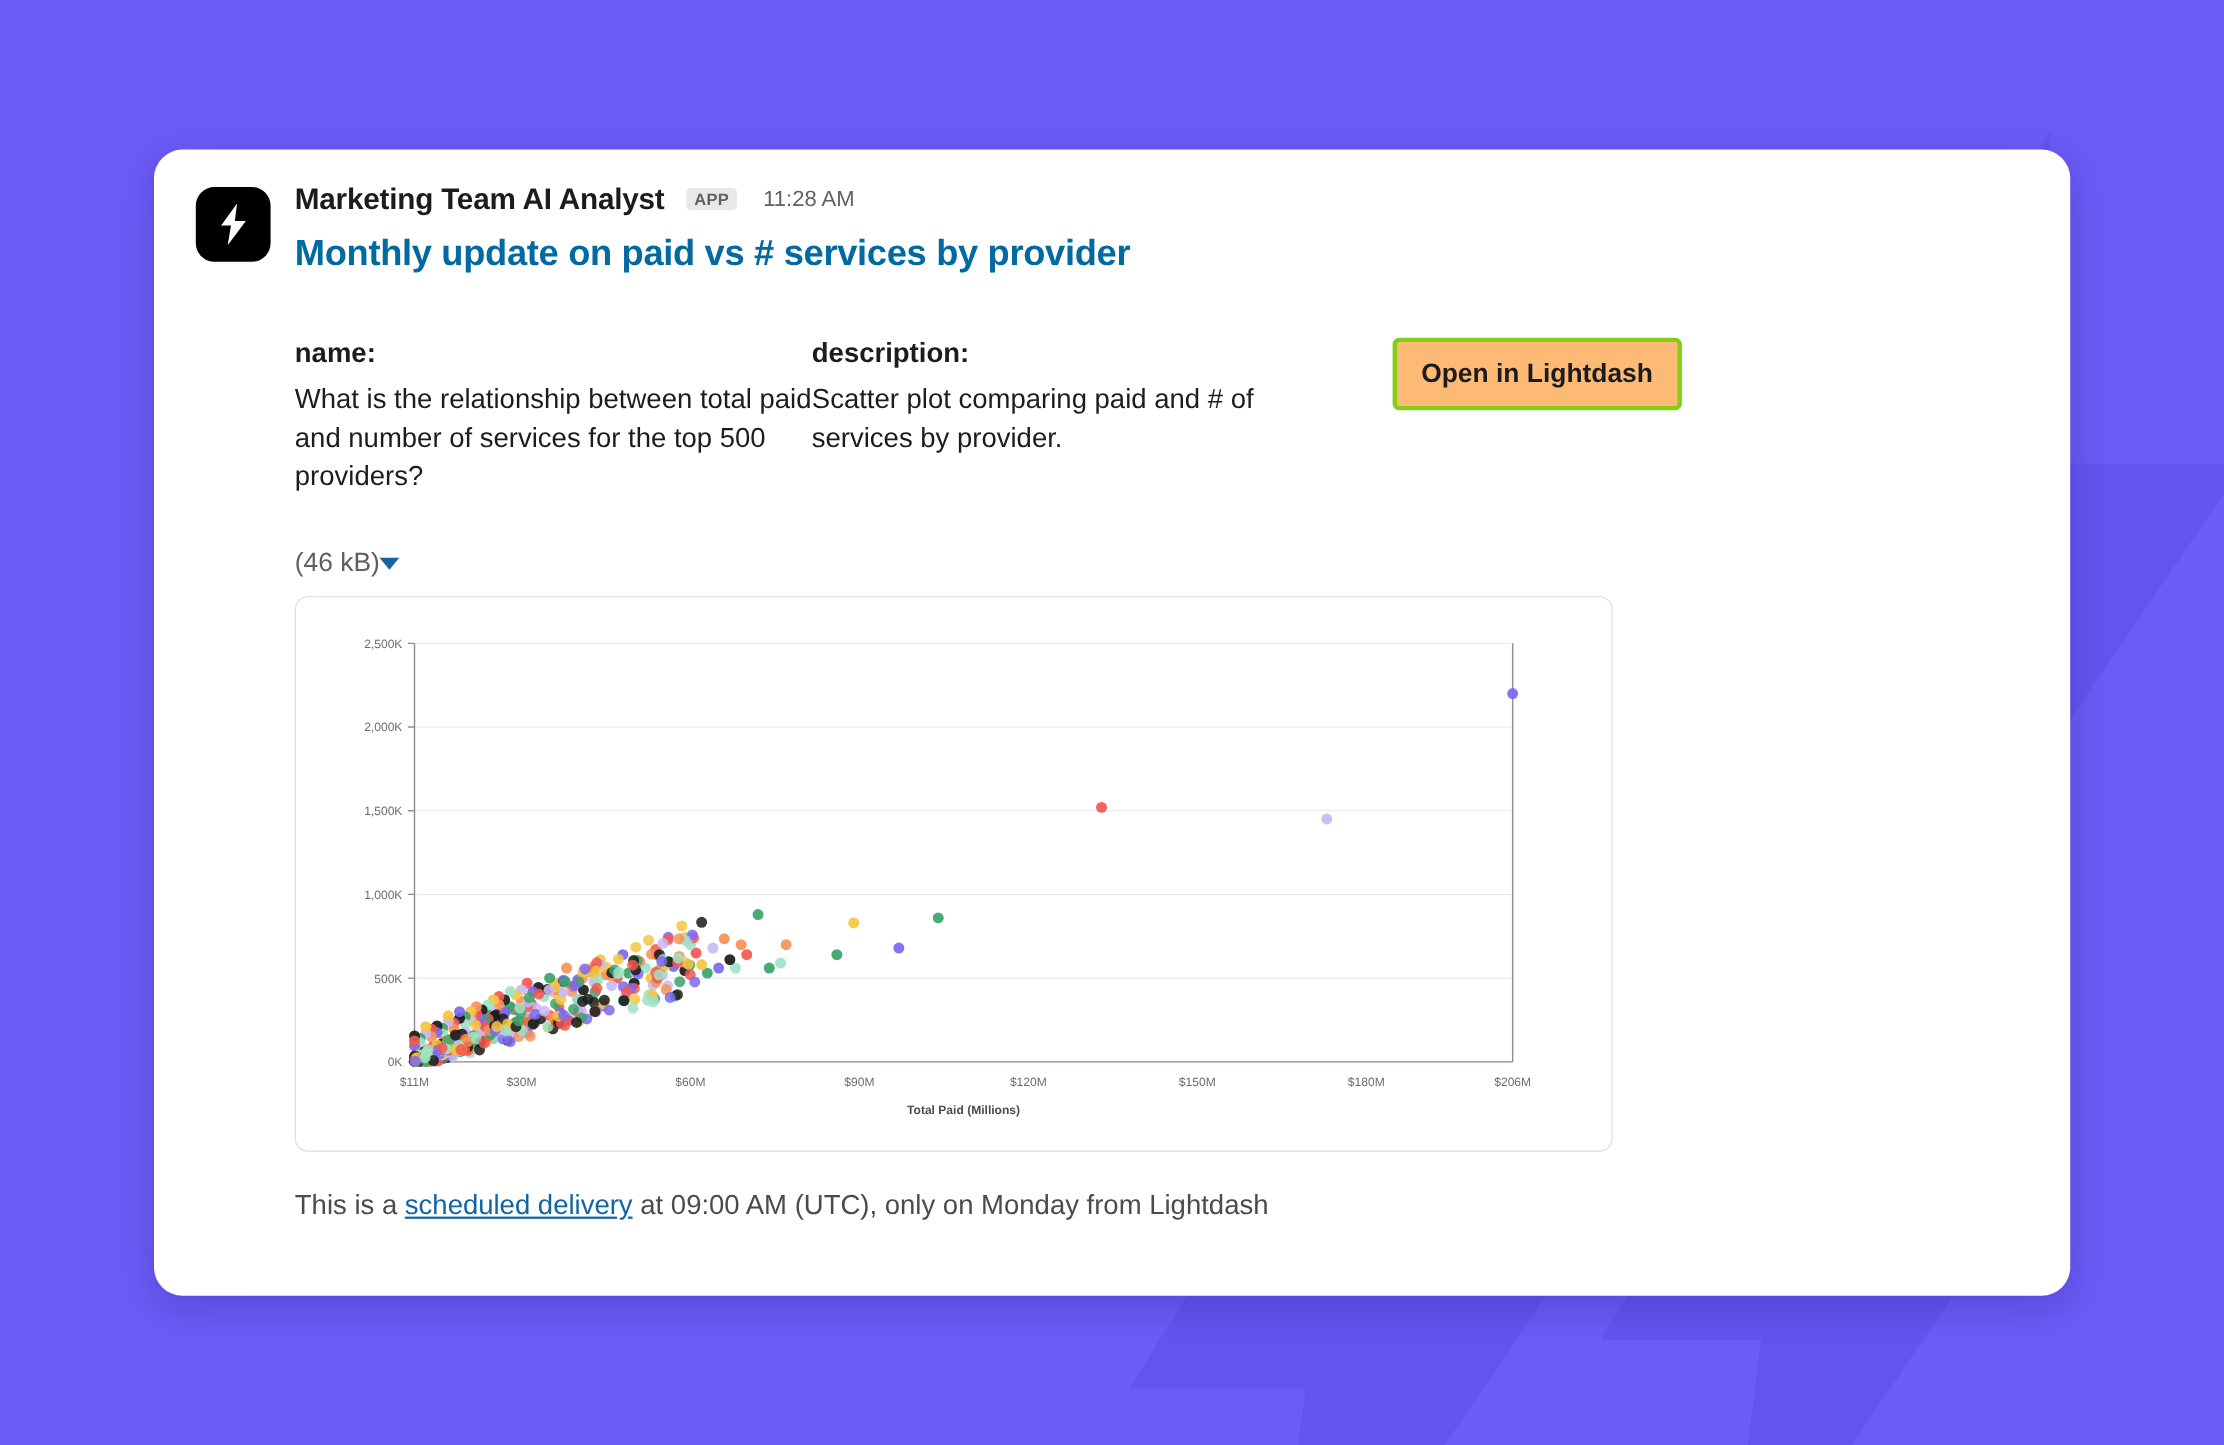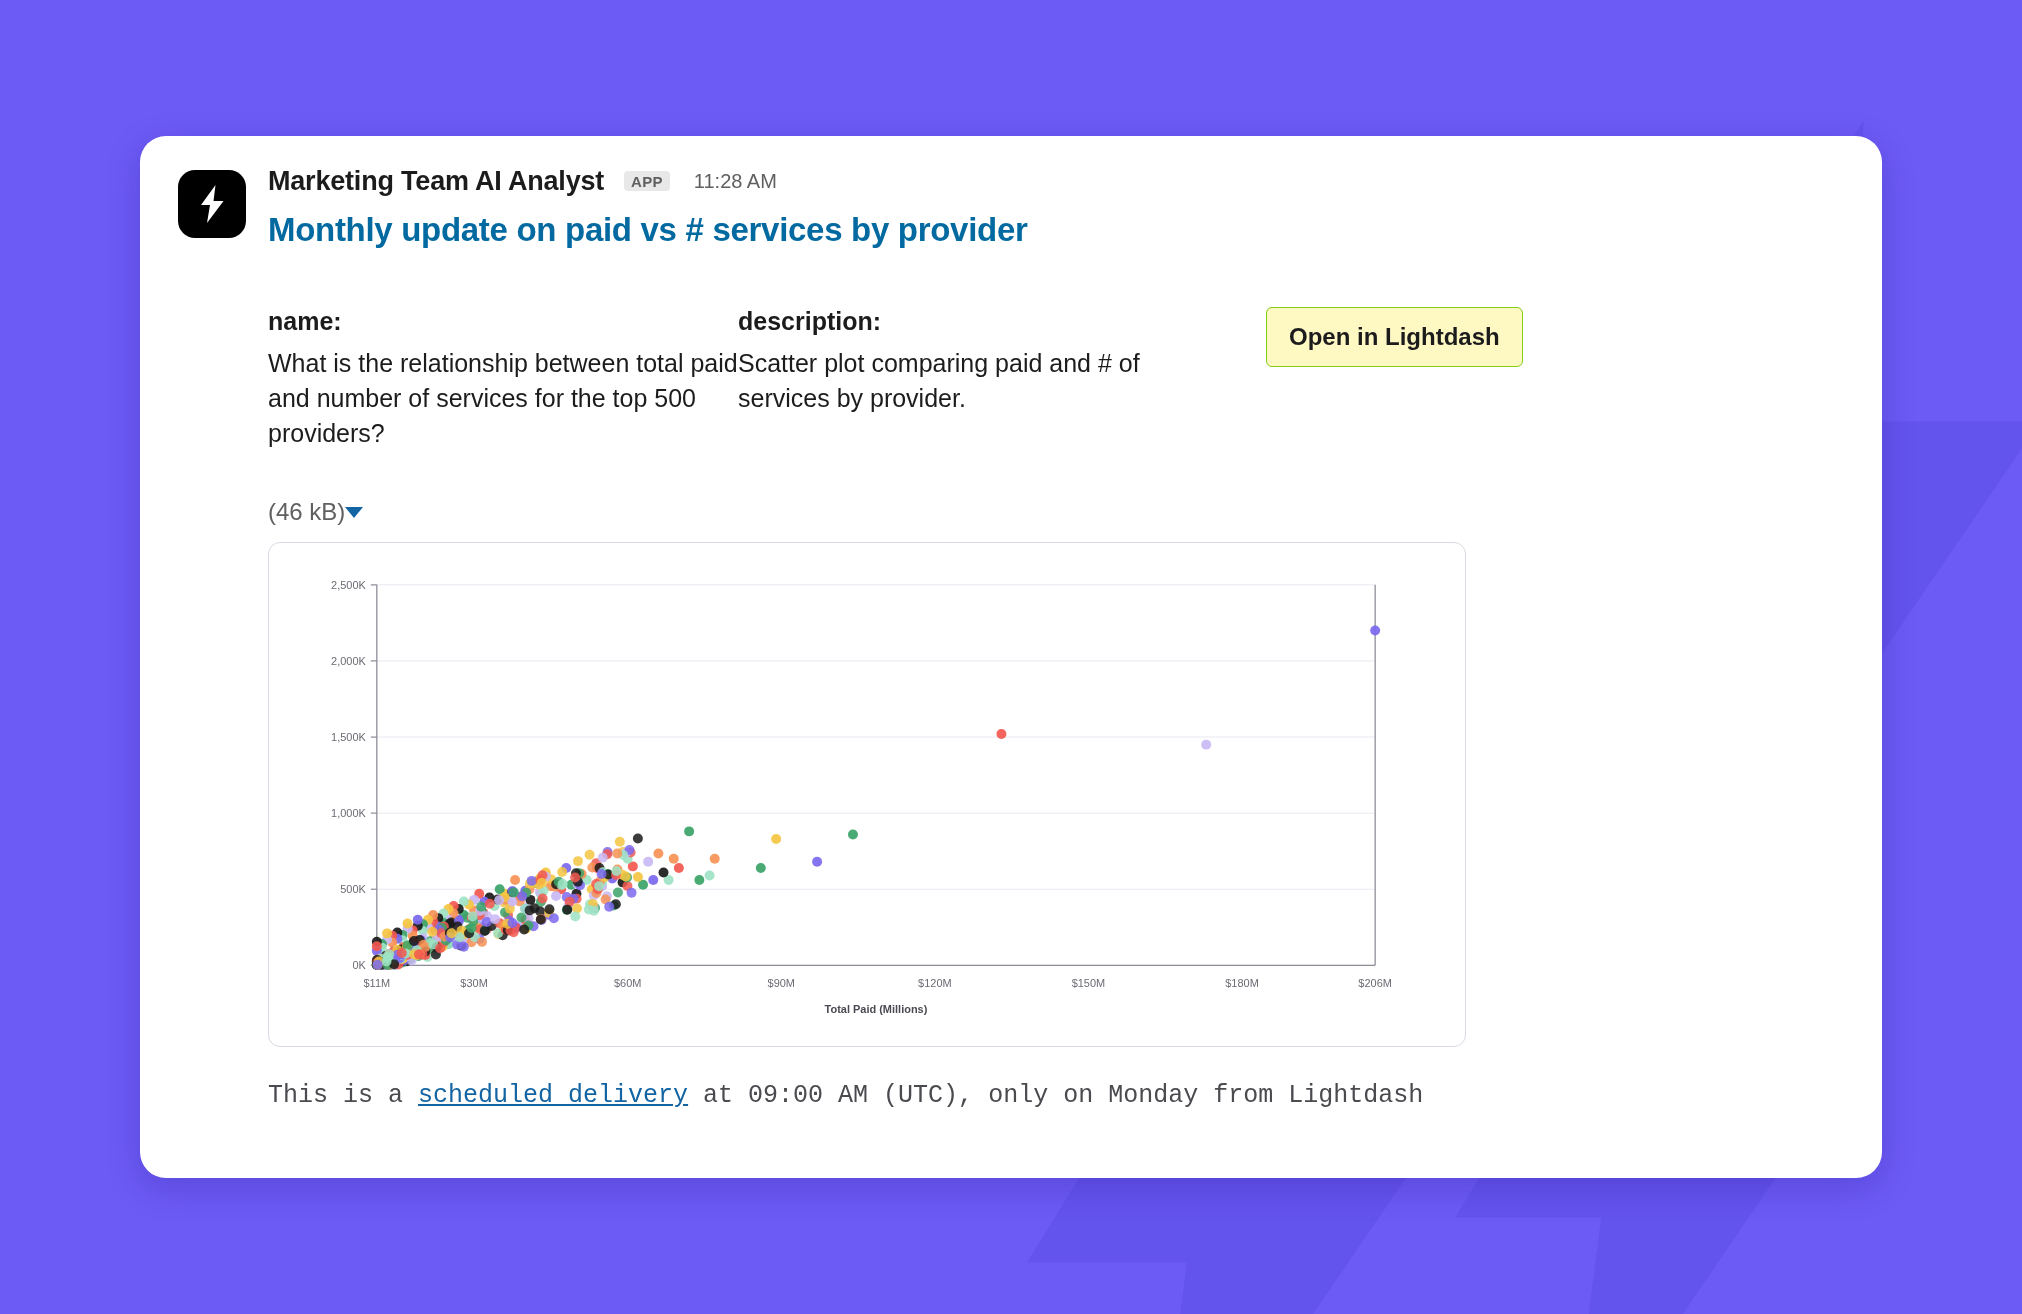--- a/index.html
+++ b/index.html
@@ -121,22 +121,22 @@
     margin-bottom: 10px;
   }
   .meta-value {
     font-size: 25px;
     color: #1d1c1d;
     line-height: 1.39;
   }
 
   .btn-area { flex: 1 1 auto; display: flex; justify-content: flex-start; padding-left: 38px;}
   .open-btn {
-    background: #fef9c3;
-    border: 1px solid #84cc16;
+    background: #fdba74;
+    border: 4px solid #84cc16;
     border-radius: 6px;
     padding: 15px 22px;
     font-size: 24px;
     font-weight: bold;
     color: #1d1c1d;
     font-family: "Liberation Sans", sans-serif;
     cursor: pointer;
     white-space: nowrap;
   }
 
@@ -174,21 +174,20 @@
   .axis-tick-text { font-size: 11px; fill: #6b6b73; font-family: "Liberation Sans", sans-serif; }
   .axis-title-text { font-size: 11px; font-weight: bold; fill: #4a4a52; font-family: "Liberation Sans", sans-serif; }
   .grid-line { stroke: #e9e7f2; stroke-width: 1; }
   .axis-line { stroke: #8d8d98; stroke-width: 1.3; }
   .tick-mark { stroke: #8d8d98; stroke-width: 1.2; }
 
   
   .footer {
     margin-top: 30px;
     margin-left: 90px;
-    font-family: Liberation Mono, monospace;
   }
   .footer-line {
     font-size: 25px;
     color: #4a4a4f;
     line-height: 1.55;
   }
   .footer-link { color: #1264a3; }
   .footer-strong { font-weight: bold; color: #1d1c1d; }
 </style>
 </head>

